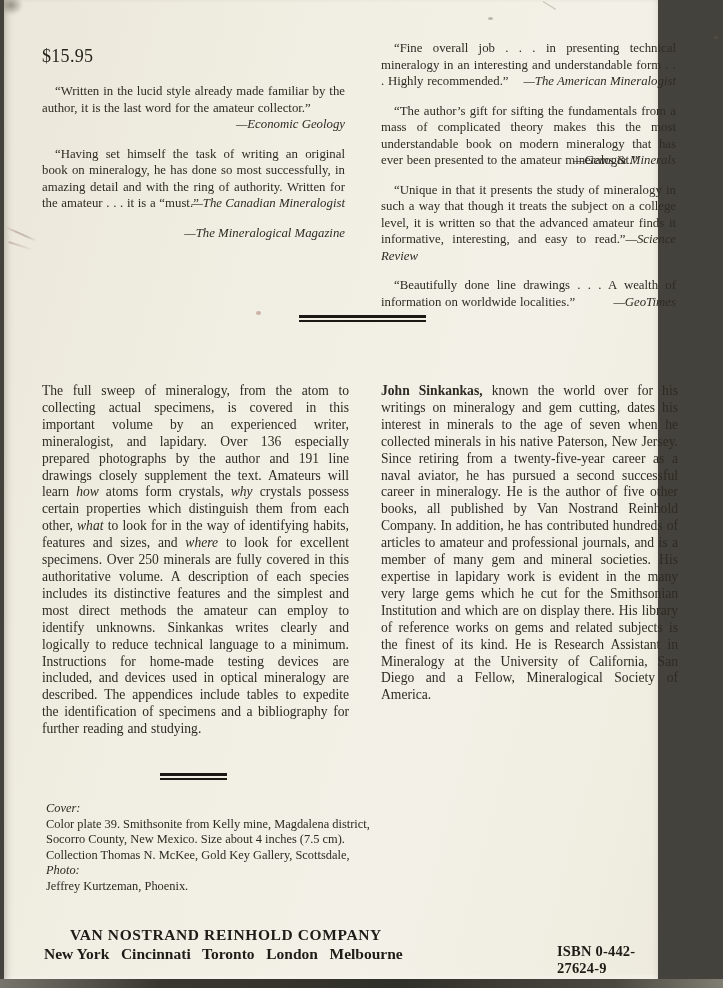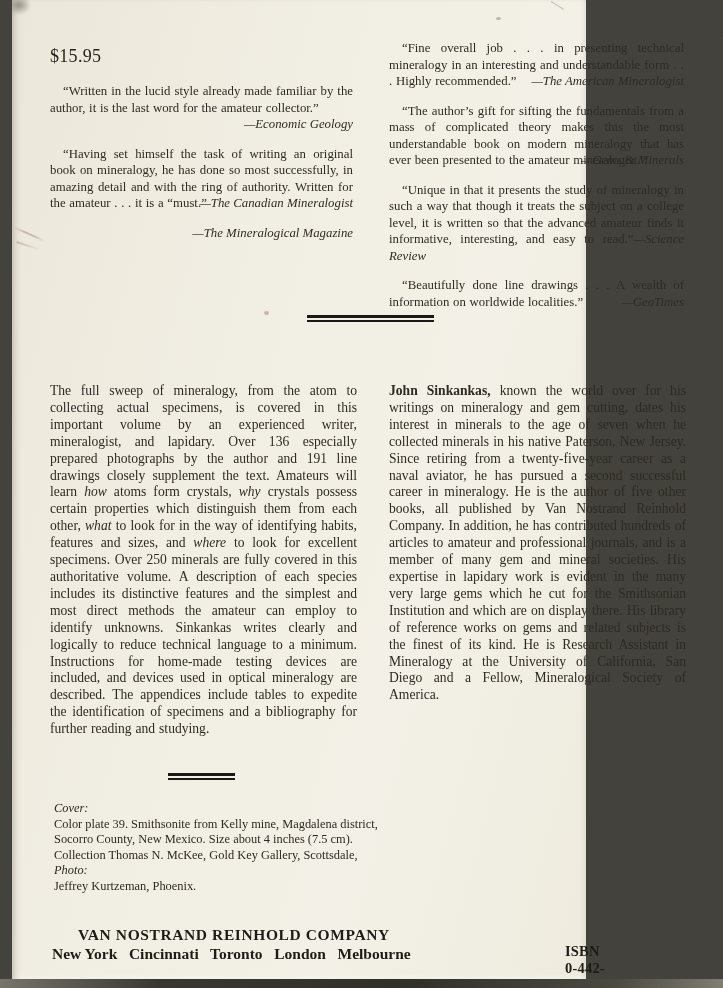--- a/index.html
+++ b/index.html
@@ -2,21 +2,21 @@
 <html><head>
 <meta charset="utf-8">
 <style>
   html,body{margin:0;padding:0;}
   body{
     width:723px;height:988px;position:relative;overflow:hidden;
     background:#44423c;
     font-family:"Liberation Serif","DejaVu Serif",serif;
   }
   .paper{
-    position:absolute;left:12px;top:0;width:574px;height:979px;
+    position:absolute;left:4px;top:0;width:654px;height:979px;
     background:linear-gradient(105deg,#ebe7da 0%,#f1eee3 38%,#f3f0e7 68%,#eeebde 100%);
     box-shadow:inset 7px 0 9px -7px rgba(70,62,50,.45), inset -4px 0 7px -5px rgba(70,62,50,.22), inset 0 -3px 4px -2px rgba(255,255,252,.9);
   }
   .bottom-band{
     position:absolute;left:0;top:979px;width:723px;height:9px;
     background:linear-gradient(to right,#76746b,#393830 22%,#30302a 55%,#4a4940 85%,#807d72);
   }
   
   .stain{position:absolute;pointer-events:none;}
   .st1{left:-5px;top:-5px;width:24px;height:20px;background:radial-gradient(closest-side,rgba(82,76,64,.55),rgba(82,76,64,0));filter:blur(1px);}

